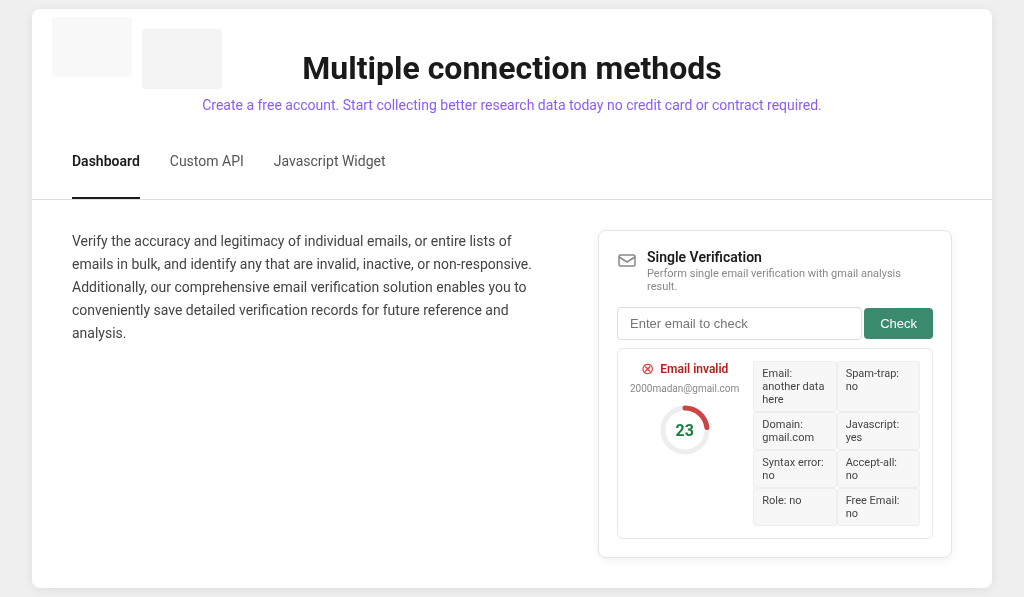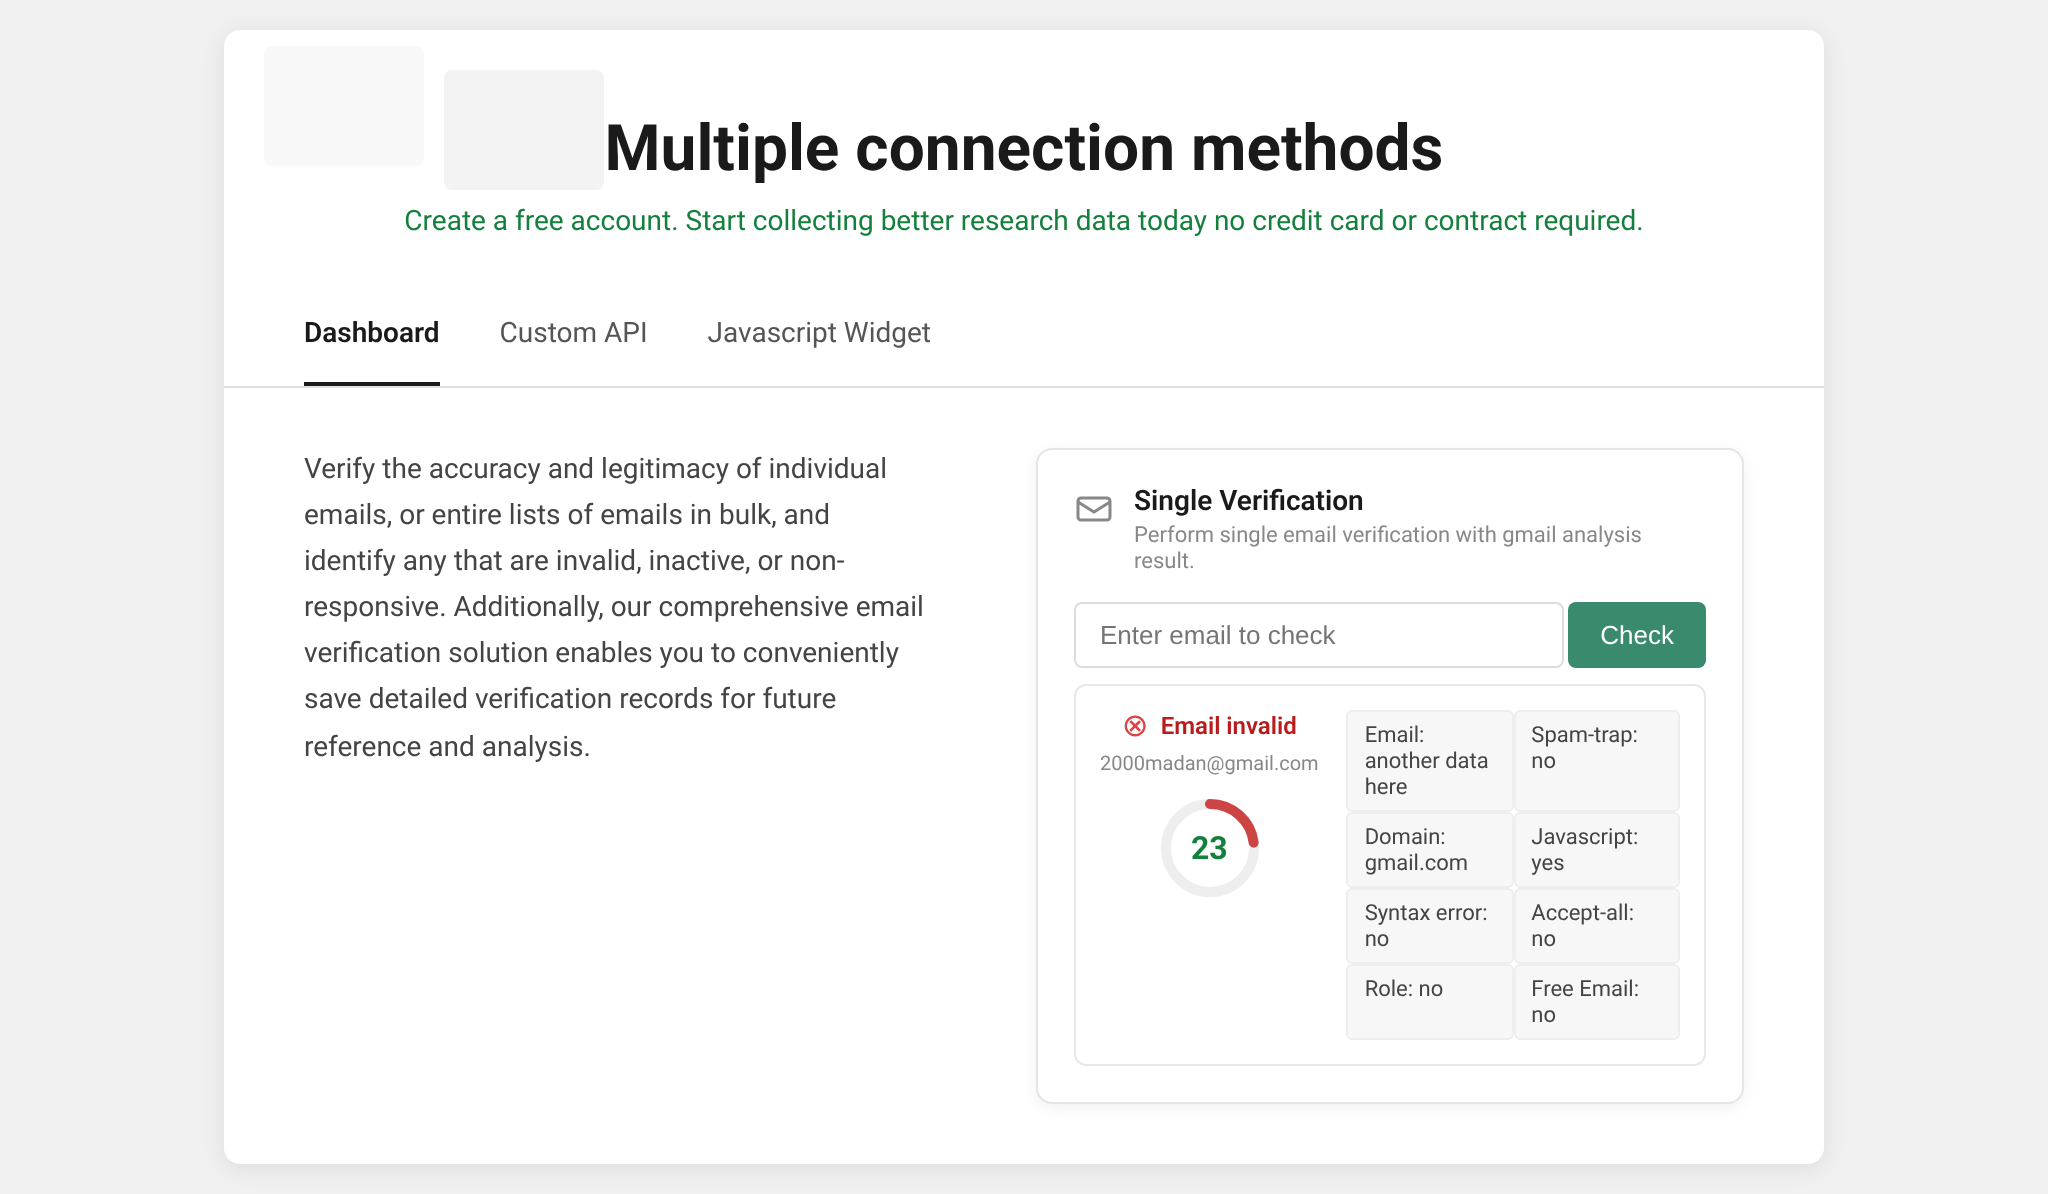--- a/index.html
+++ b/index.html
@@ -7,21 +7,21 @@
       font-family: -apple-system, BlinkMacSystemFont, 'Segoe UI', Roboto, sans-serif;
       background: #f0f0f0;
       min-height: 597px;
       display: flex;
       align-items: center;
       justify-content: center;
     }
 
     .main-container {
       background: #fff;
-      width: 800px;
+      width: 960px;
       min-height: 497px;
       border-radius: 8px;
       overflow: hidden;
       box-shadow: 0 2px 12px rgba(0,0,0,0.08);
       position: relative;
     }
 
     
     .deco-bg {
       position: absolute;
@@ -58,34 +58,34 @@
       padding: 40px 20px 20px;
     }
     .header h1 {
       font-size: 32px;
       font-weight: 700;
       color: #1a1a1a;
       margin-bottom: 10px;
     }
     .header p {
       font-size: 14px;
-      color: #15803d;
+      color: #8b5cf6;
     }
 
     
     .tabs-container {
       padding: 20px 40px 0;
       border-bottom: 1px solid #e0e0e0;
       display: flex;
       gap: 30px;
     }
     .tab {
       font-size: 14px;
       color: #555;
-      padding-bottom: 16px;
+      padding-bottom: 28px;
       cursor: pointer;
       border-bottom: 2px solid transparent;
       white-space: nowrap;
     }
     .tab.active {
       color: #1a1a1a;
       font-weight: 600;
       border-bottom: 2px solid #1a1a1a;
     }
 
@@ -145,20 +145,21 @@
       font-size: 11px;
       color: #888;
       margin-top: 2px;
     }
 
     
     .check-row {
       display: flex;
       gap: 2px;
       margin-bottom: 8px;
+      align-items: center;
     }
     .check-input {
       flex: 1;
       border: 1px solid #ddd;
       border-radius: 4px;
       padding: 8px 12px;
       font-size: 13px;
       color: #999;
       outline: none;
     }

